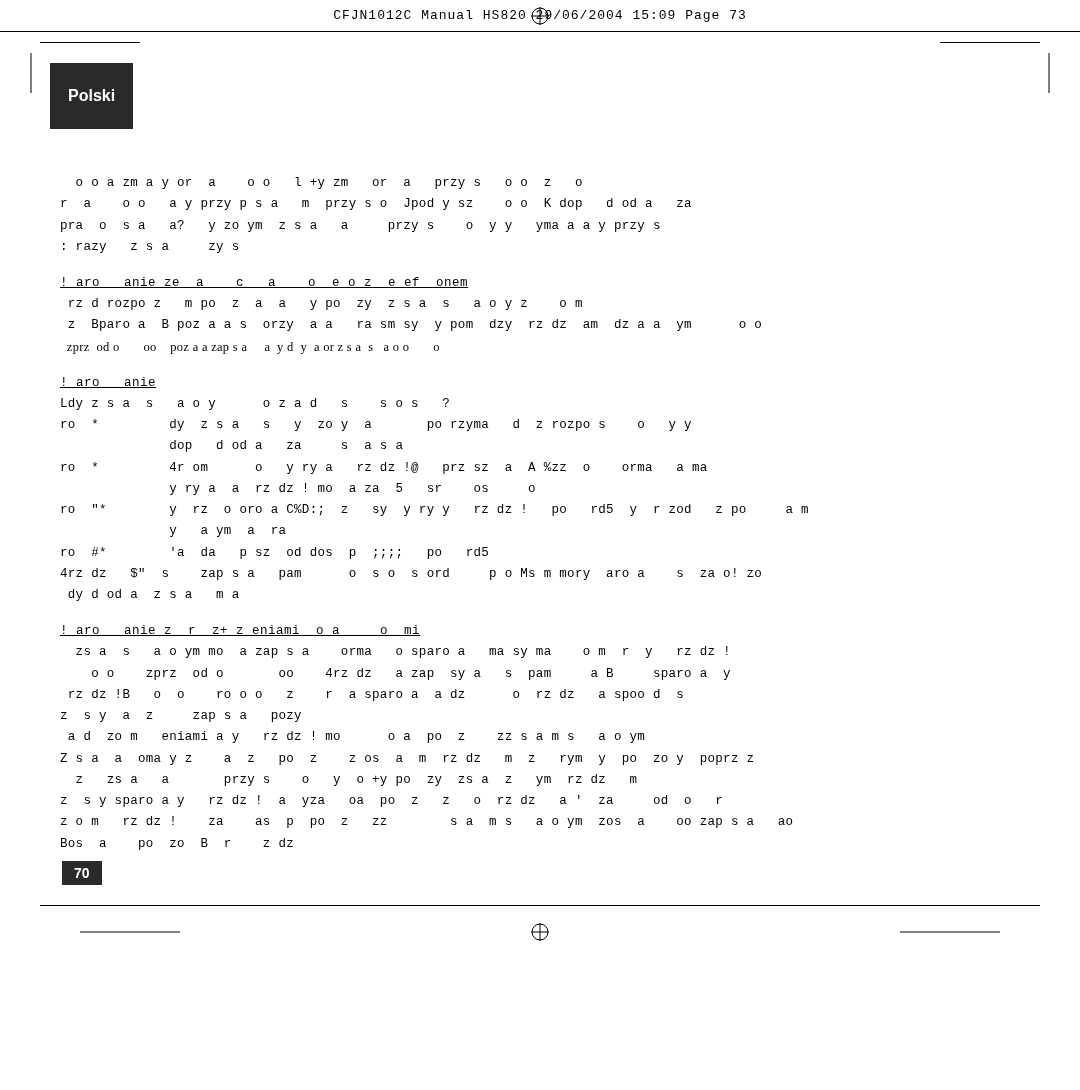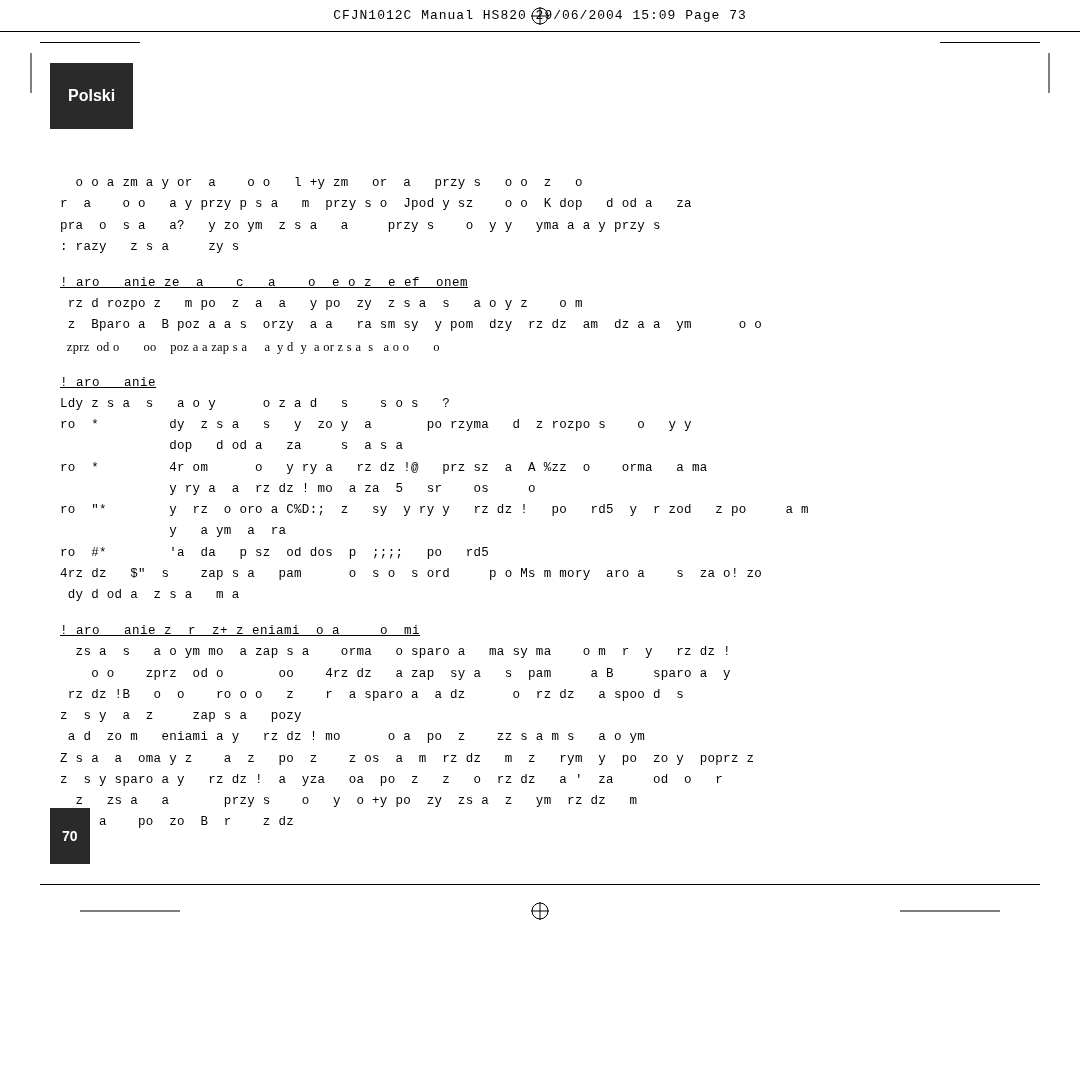--- a/index.html
+++ b/index.html
@@ -75,27 +75,27 @@
       margin-bottom: 4px;
       margin-top: 16px;
       font-size: 13px;
       letter-spacing: 0.5px;
     }
 
     
     .page-number {
       position: absolute;
       bottom: 20px;
-      left: 50px;
+      left: 62px;
       background: #2a2a2a;
       color: #ffffff;
       font-family: Arial, sans-serif;
       font-weight: bold;
       font-size: 14px;
-      padding: 20px 12px;
+      padding: 4px 12px;
       margin-top: 42px;
     }
   </style>
 </head>
 <body>
 
 <div class="page-container">
 
   <div class="header">
     <span class="header-text">CFJN1012C  Manual  HS820    29/06/2004   15:09    Page  73</span>
@@ -173,22 +173,23 @@
     </div>
 
     <div style="margin-top:18px;">
       <div class="section-header" style="white-space:pre;font-size:12.5px;">! aro   anie z  r  z+ z eniami  o a     o  mi</div>
       <div style="white-space:pre;font-size:12.5px;letter-spacing:0.3px;line-height:1.7;">  zs a  s   a o ym mo  a zap s a    orma   o sparo a   ma sy ma    o m  r  y   rz dz !</div>
       <div style="white-space:pre;font-size:12.5px;letter-spacing:0.3px;line-height:1.7;">    o o    zprz  od o       oo    4rz dz   a zap  sy a   s  pam     a B     sparo a  y</div>
       <div style="white-space:pre;font-size:12.5px;letter-spacing:0.3px;line-height:1.7;"> rz dz !B   o  o    ro o o   z    r  a sparo a  a dz      o  rz dz   a spoo d  s</div>
       <div style="white-space:pre;font-size:12.5px;letter-spacing:0.3px;line-height:1.7;">z  s y  a  z     zap s a   pozy</div>
       <div style="white-space:pre;font-size:12.5px;letter-spacing:0.3px;line-height:1.7;"> a d  zo m   eniami a y   rz dz ! mo      o a  po  z    zz s a m s   a o ym</div>
       <div style="white-space:pre;font-size:12.5px;letter-spacing:0.3px;line-height:1.7;">Z s a  a  oma y z    a  z   po  z    z os  a  m  rz dz   m  z   rym  y  po  zo y  poprz z</div>
+      <div style="white-space:pre;font-size:12.5px;letter-spacing:0.3px;line-height:1.7;">  z   zs a   a       przy s    o   y  o +y po  zy  zs a  z   ym  rz dz   m</div>
       <div style="white-space:pre;font-size:12.5px;letter-spacing:0.3px;line-height:1.7;">z  s y sparo a y   rz dz !  a  yza   oa  po  z   z   o  rz dz   a '  za     od  o   r</div>
-      <div style="white-space:pre;font-size:12.5px;letter-spacing:0.3px;line-height:1.7;">  z   zs a   a       przy s    o   y  o +y po  zy  zs a  z   ym  rz dz   m</div>
+      <div style="white-space:pre;font-size:12.5px;letter-spacing:0.3px;line-height:1.7;">z o m   rz dz !    za    as  p  po  z   zz        s a  m s   a o ym  zos  a    oo zap s a   ao</div>
       <div style="white-space:pre;font-size:12.5px;letter-spacing:0.3px;line-height:1.7;">Bos  a    po  zo  B  r    z dz</div>
     </div>
 
   </div>
 
   <div style="position:relative;margin-top:30px;padding:0 60px;">
     <span class="page-number">70</span>
   </div>
 
   <div style="display:flex;justify-content:center;align-items:center;padding:15px 0;margin:10px 40px 0 40px;border-top:1px solid #000;position:relative;">

